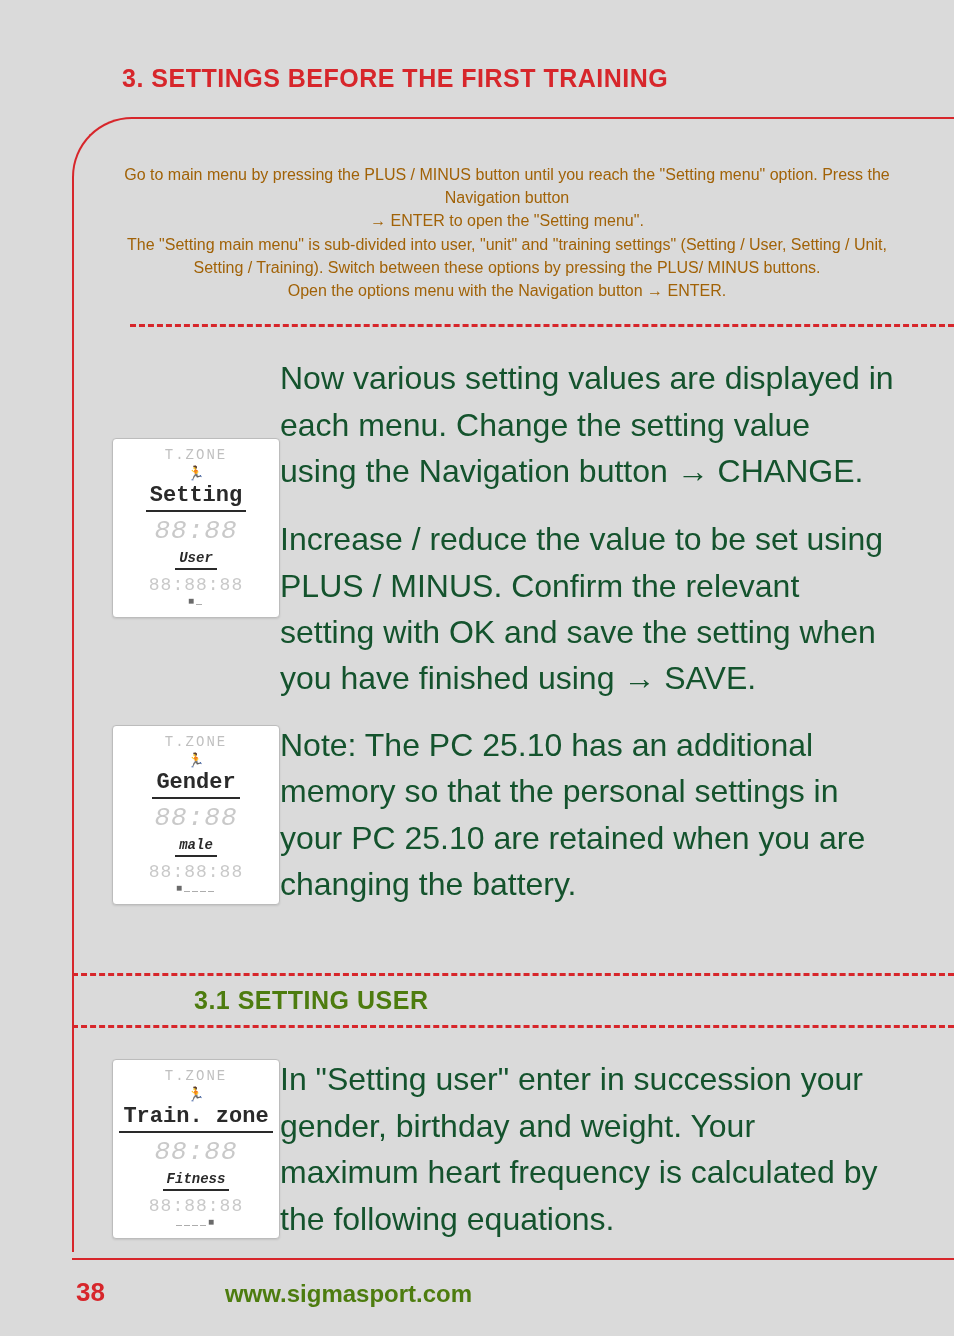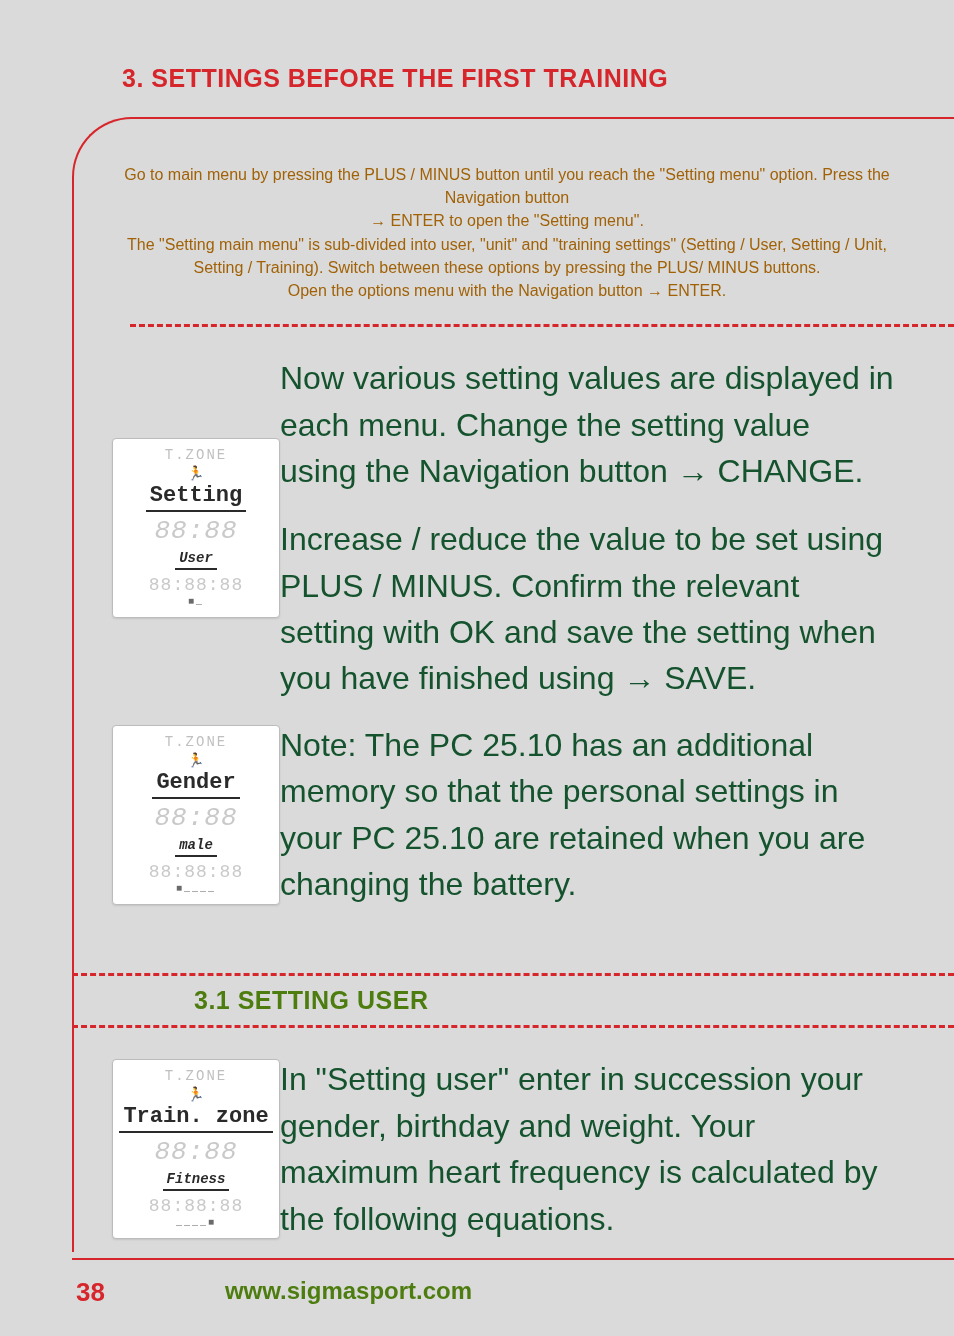--- a/index.html
+++ b/index.html
@@ -146,21 +146,21 @@
     font-weight: bold;
     font-size: 25px;
     letter-spacing: 0.5px;
   }
   .footer {
     position: absolute;
     left: 0;
     right: 0;
     bottom: 28px;
     display: flex;
-    align-items: flex-start;
+    align-items: flex-end;
     padding: 0 60px 0 76px;
   }
   .page-num {
     color: #d7262b;
     font-weight: bold;
     font-size: 26px;
     margin-right: 120px;
   }
   .footer-url {
     color: #4d7c0f;

